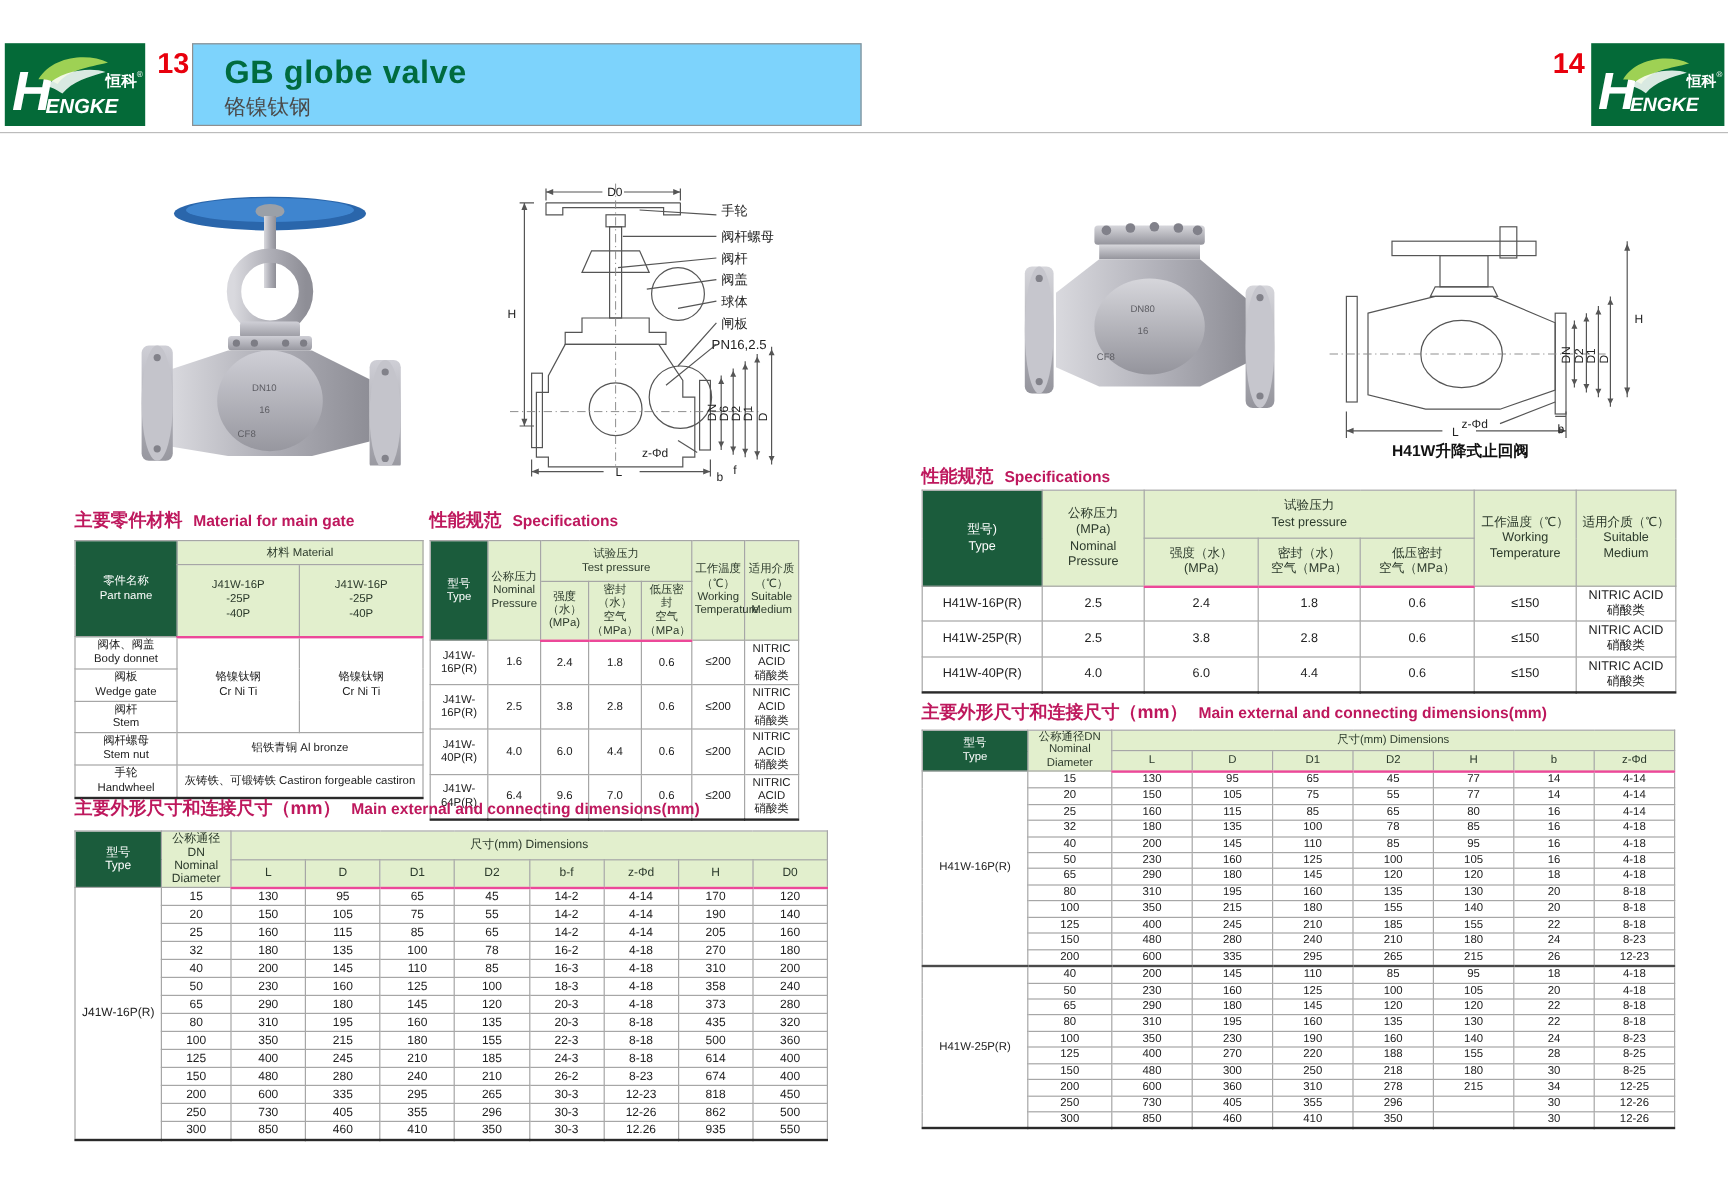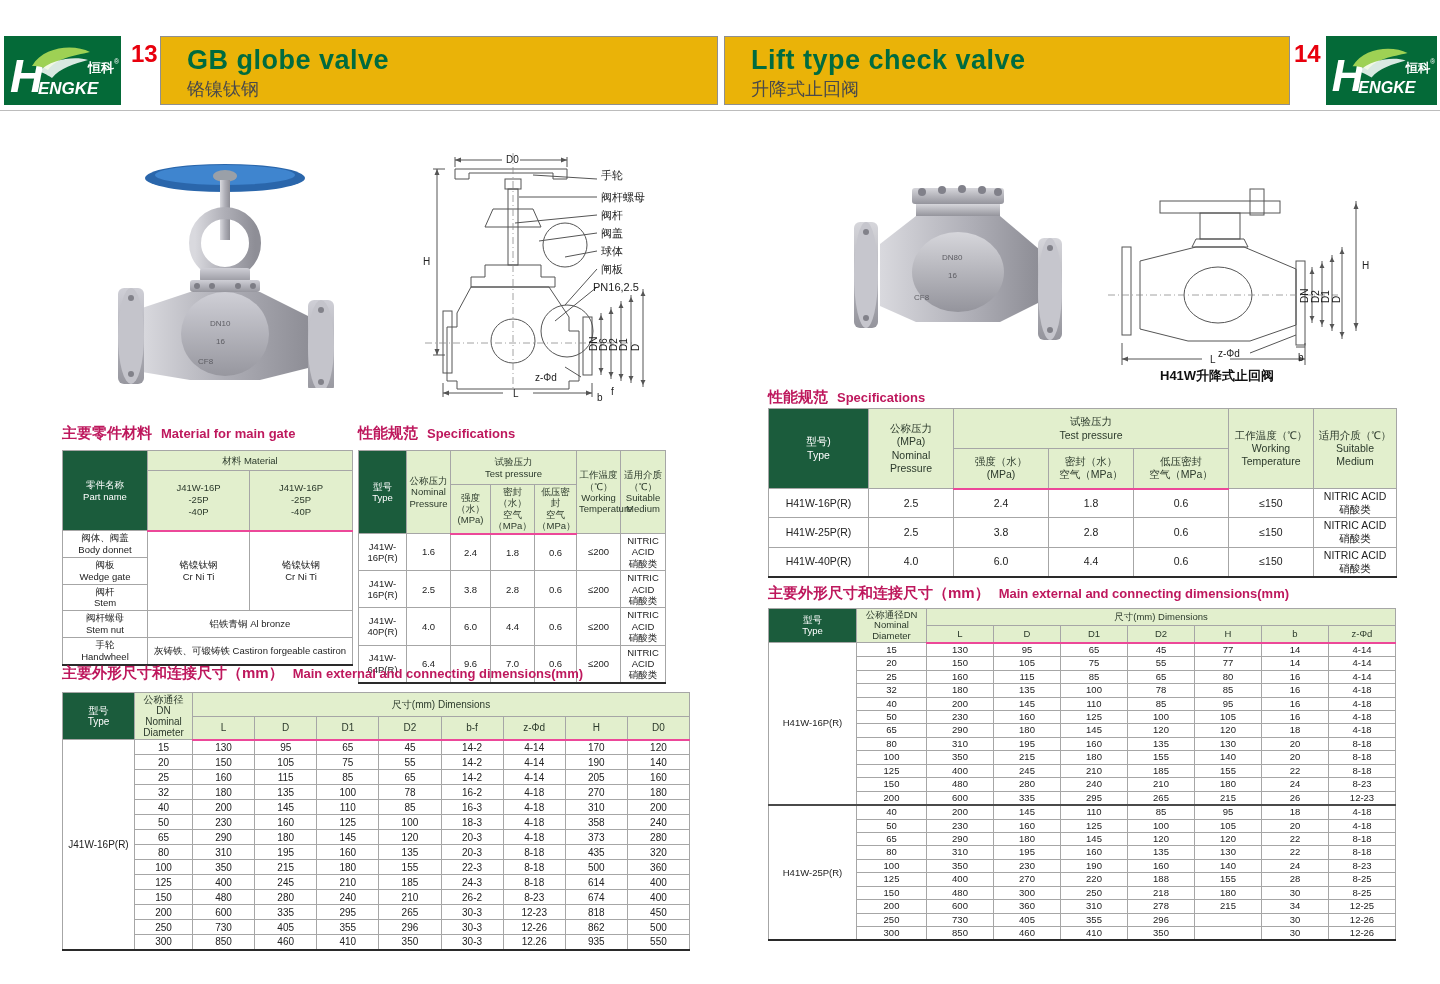--- a/index.html
+++ b/index.html
@@ -6,21 +6,21 @@
   html,body { background:#ffffff; }
   .sheet { position:relative; width:1440px; height:984px; background:#fff; overflow:hidden;
            font-family:"Liberation Sans", sans-serif; color:#222; }
 
   
   .logo-box { position:absolute; top:36px; height:69px; background:#046a38; }
   .logo-left  { left:4px;   width:117px; }
   .logo-right { left:1326px; width:111px; }
   .pagenum { position:absolute; top:40px; font-size:24px; font-weight:bold; color:#e8000d; }
   .pn-left { left:131px; } .pn-right { left:1294px; }
-  .title-box { position:absolute; top:36px; height:69px; border:1px solid #8f8f8f; background:#eab308; padding:9px 0 0 26px; }
+  .title-box { position:absolute; top:36px; height:69px; border:1px solid #8f8f8f; background:#7dd3fc; padding:9px 0 0 26px; }
   .tb-left  { left:160px; width:558px; }
   .tb-right { left:724px; width:566px; }
   .title-en { color:#006b3f; font-size:27px; font-weight:bold; letter-spacing:.5px; line-height:1.05; }
   .title-cn { color:#4a4a4a; font-size:18px; margin-top:3px; }
   .hdr-rule { position:absolute; top:110px; left:0; width:1440px; height:1px; background:#bcbcbc; }
 
   
   .sec { position:absolute; color:#be185d; font-weight:bold; white-space:nowrap; }
   .sec .cn { font-size:15px; }
   .sec .en { font-size:13px; margin-left:9px; }
@@ -82,24 +82,20 @@
       <text x="110" y="28" font-size="7" fill="#ffffff">®</text>
       <text x="34" y="58" font-size="17" font-style="italic" font-weight="bold" fill="#ffffff">ENGKE</text>
     </svg>
   </div>
   <div class="pagenum pn-left">13</div>
   <div class="title-box tb-left">
     <div class="title-en">GB globe valve</div>
     <div class="title-cn">铬镍钛钢</div>
   </div>
 
-  <div class="title-box tb-right">
-    <div class="title-en">Lift type check valve</div>
-    <div class="title-cn">升降式止回阀</div>
-  </div>
   <div class="pagenum pn-right">14</div>
   <div class="logo-box logo-right">
     <svg width="111" height="69" viewBox="0 0 117 69">
       <text x="6" y="56" font-size="46" font-style="italic" font-weight="bold" fill="#ffffff">H</text>
       <path d="M28 30 C40 10 70 8 86 16 C70 20 52 22 44 34 C38 30 32 30 28 30 Z" fill="#9ed154"></path>
       <path d="M34 36 C48 22 72 20 84 24 C70 28 56 32 48 42 C42 38 38 36 34 36 Z" fill="#ffffff" opacity="0.85"></path>
       <text x="84" y="36" font-size="13" font-weight="bold" fill="#ffffff">恒科</text>
       <text x="110" y="28" font-size="7" fill="#ffffff">®</text>
       <text x="34" y="58" font-size="17" font-style="italic" font-weight="bold" fill="#ffffff">ENGKE</text>
     </svg>

